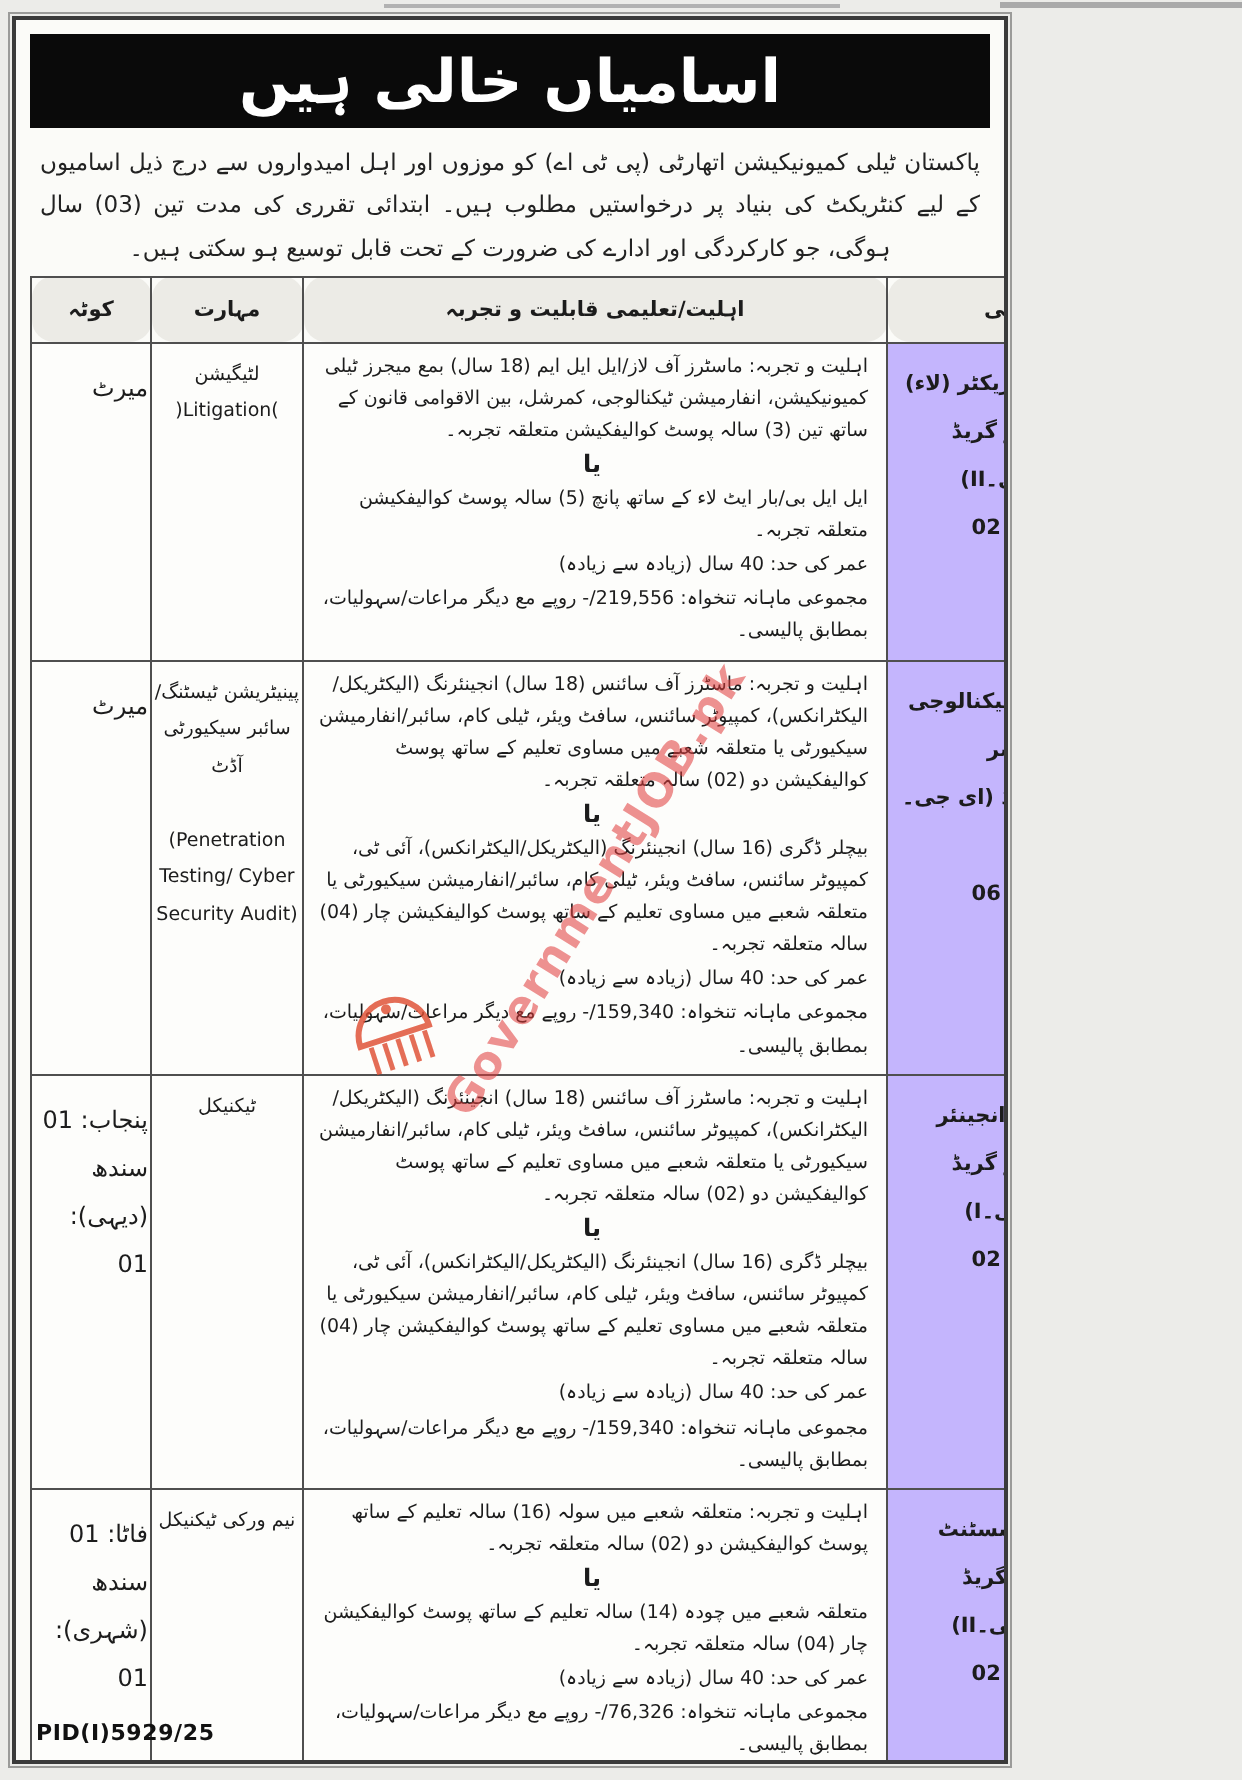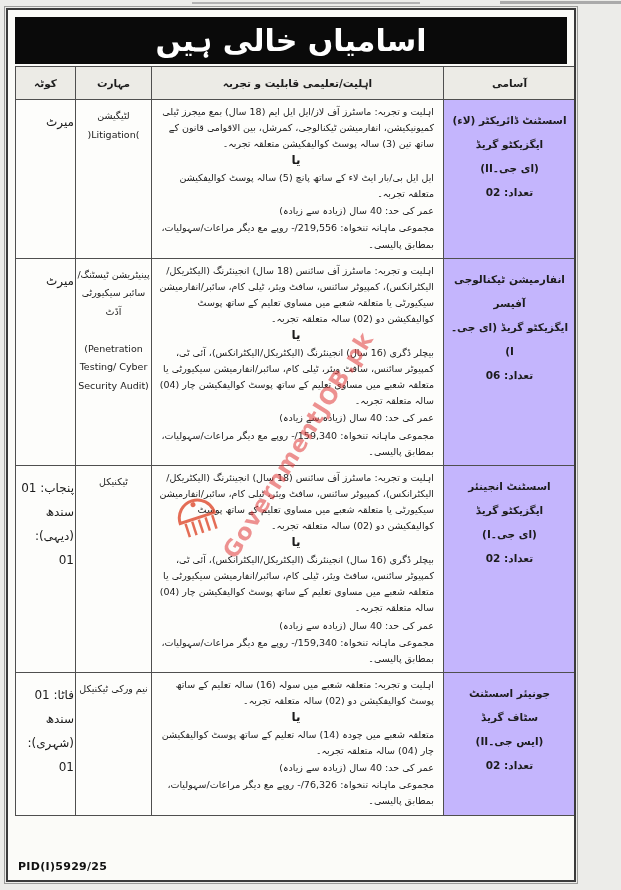--- a/index.html
+++ b/index.html
@@ -6,40 +6,40 @@
   body{
     width:621px;height:890px;position:relative;overflow:hidden;
     background:#eceup;background:#ecece9;
     font-family:"DejaVu Sans","Liberation Sans",sans-serif;
     color:#1c1c1c;
   }
   .scan-line{position:absolute;background:#9a9a9a;}
   .scan-line.l1{left:192px;top:2px;width:228px;height:2px;opacity:.7;}
   .scan-line.l2{left:500px;top:1px;width:121px;height:3px;opacity:.8;}
   .frame{
-    position:absolute;left:6px;top:8px;width:570px;height:874px;
+    position:absolute;left:6px;top:8px;width:498px;height:874px;
     background:#fbfbf8;border:2px solid #3b3b3b;outline:1px solid #9b9b99;outline-offset:1px;
     overflow:hidden;box-sizing:border-box;
   }
   .banner{
     margin:7px 7px 0 7px;height:47px;background:#0a0a0a;color:#ffffff;
     display:flex;align-items:center;justify-content:center;
     font-size:30px;font-weight:bold;direction:rtl;
   }
   .intro{
     margin:7px 12px 3px 12px;direction:rtl;font-size:11.5px;line-height:1.85;
     text-align:justify;text-align-last:center;color:#222;
   }
   table.vac{
     margin:2px 7px 0 7px;width:592px;border-collapse:collapse;direction:rtl;
     font-size:10px;table-layout:fixed;
   }
   table.vac th,table.vac td{border:1px solid #4f4f4f;vertical-align:top;box-sizing:border-box;}
   table.vac th{
-    background:#ecebe6;font-weight:bold;font-size:10.5px;padding:4px 4px;text-align:center;vertical-align:middle;
+    background:#ecebe6;font-weight:bold;font-size:10.5px;padding:4px 4px;text-align:center;vertical-align:middle;border-radius:11px;
   }
   col.c-sn{width:32px;}col.c-pos{width:132px;}col.c-qual{width:292px;}col.c-exp{width:76px;}col.c-quota{width:60px;}
   td.sn{text-align:center;direction:ltr;font-size:10.5px;padding-top:6px;background:#fdfdfb;}
   td.pos{
     background:#c4b5fd;text-align:center;font-weight:bold;font-size:10.5px;
     white-space:pre-line;line-height:2.3;padding:8px 3px;
   }
   td.qual{padding:3px 9px 4px 6px;background:#fdfdfb;margin-top:41px;}
   td.qual .q{line-height:1.7;font-size:9.5px;text-align:right;margin:1px 0;}
   td.qual .q.or{text-align:center;font-weight:bold;font-size:12px;line-height:1.3;}
@@ -62,20 +62,21 @@
 
 <div>
   <div class="scan-line l1"></div>
   <div class="scan-line l2"></div>
 
   <div class="frame">
     <div class="banner">
       <span>اسامیاں خالی ہیں</span>
     </div>
 
+    <p class="intro">پاکستان ٹیلی کمیونیکیشن اتھارٹی (پی ٹی اے) کو موزوں اور اہل امیدواروں سے درج ذیل اسامیوں کے لیے کنٹریکٹ کی بنیاد پر درخواستیں مطلوب ہیں۔ ابتدائی تقرری کی مدت تین (03) سال ہوگی، جو کارکردگی اور ادارے کی ضرورت کے تحت قابل توسیع ہو سکتی ہیں۔</p>
 
     <table class="vac">
       <colgroup>
         <col class="c-sn">
           <col class="c-pos">
           <col class="c-qual">
           <col class="c-exp">
           <col class="c-quota">
       </colgroup>
       <thead>

